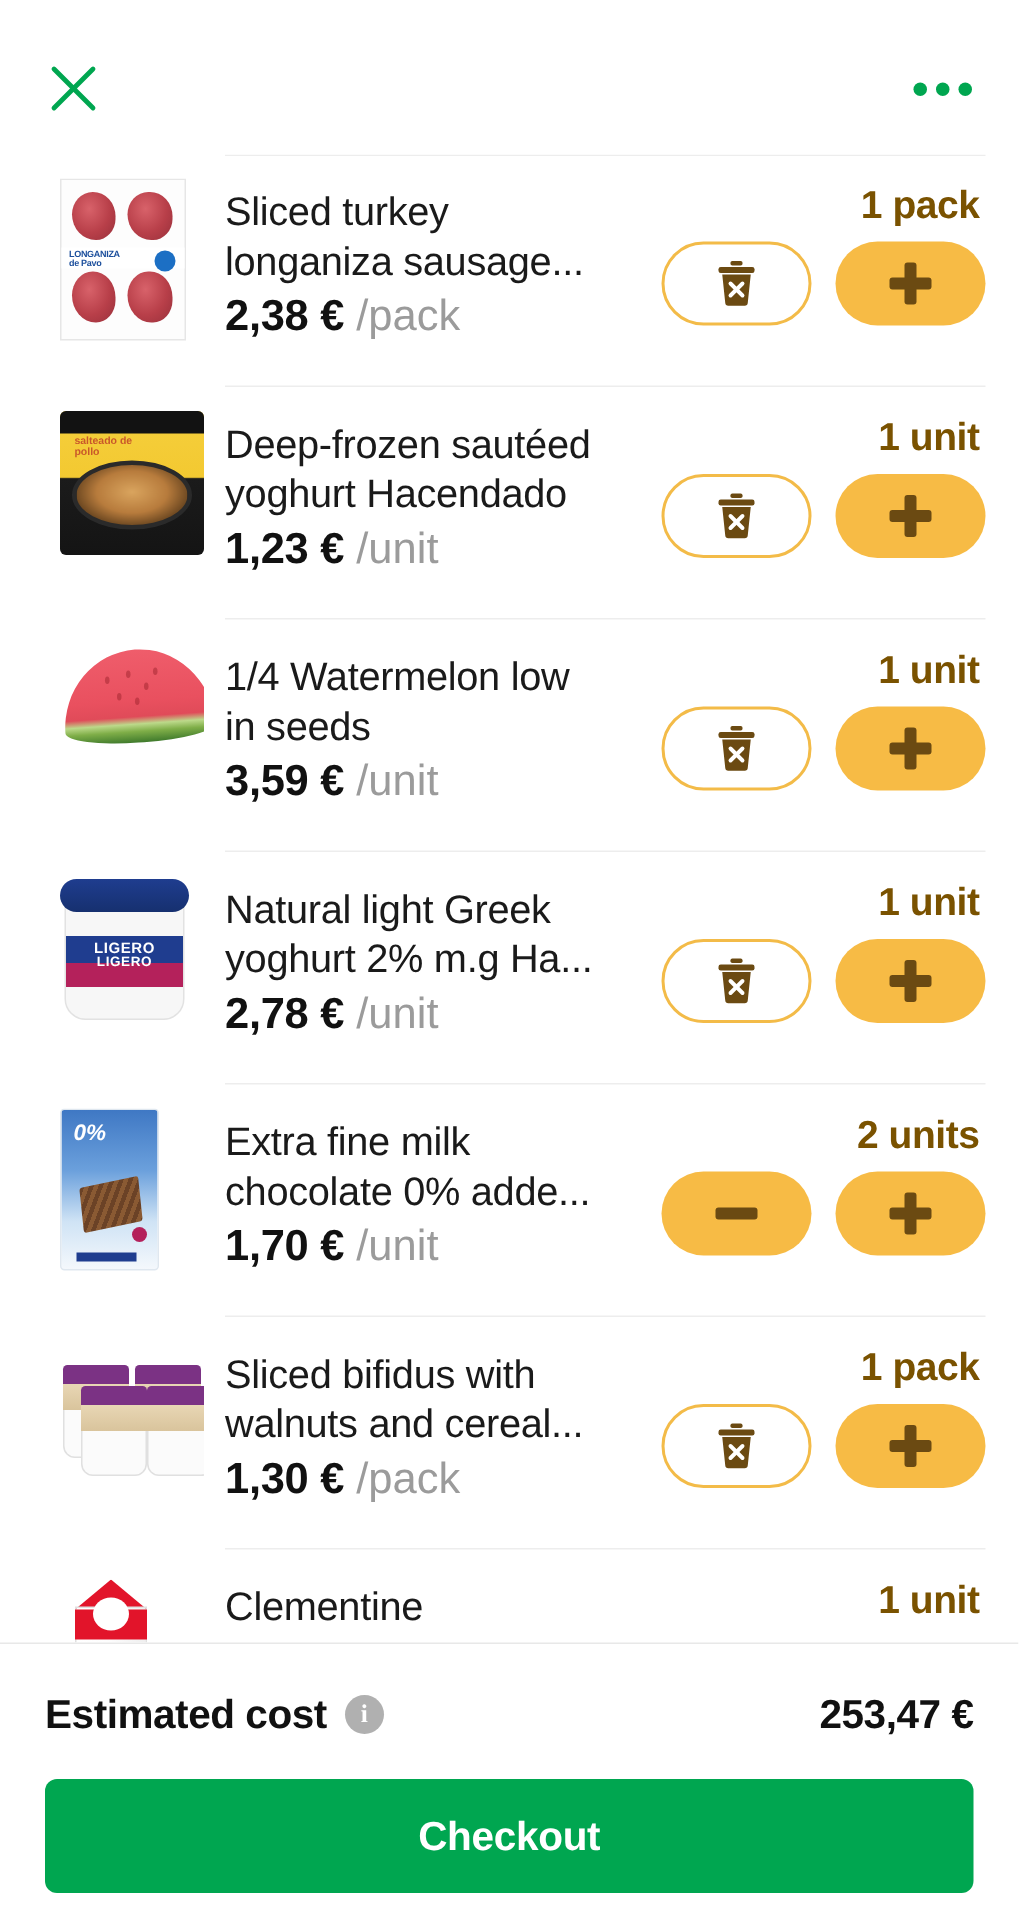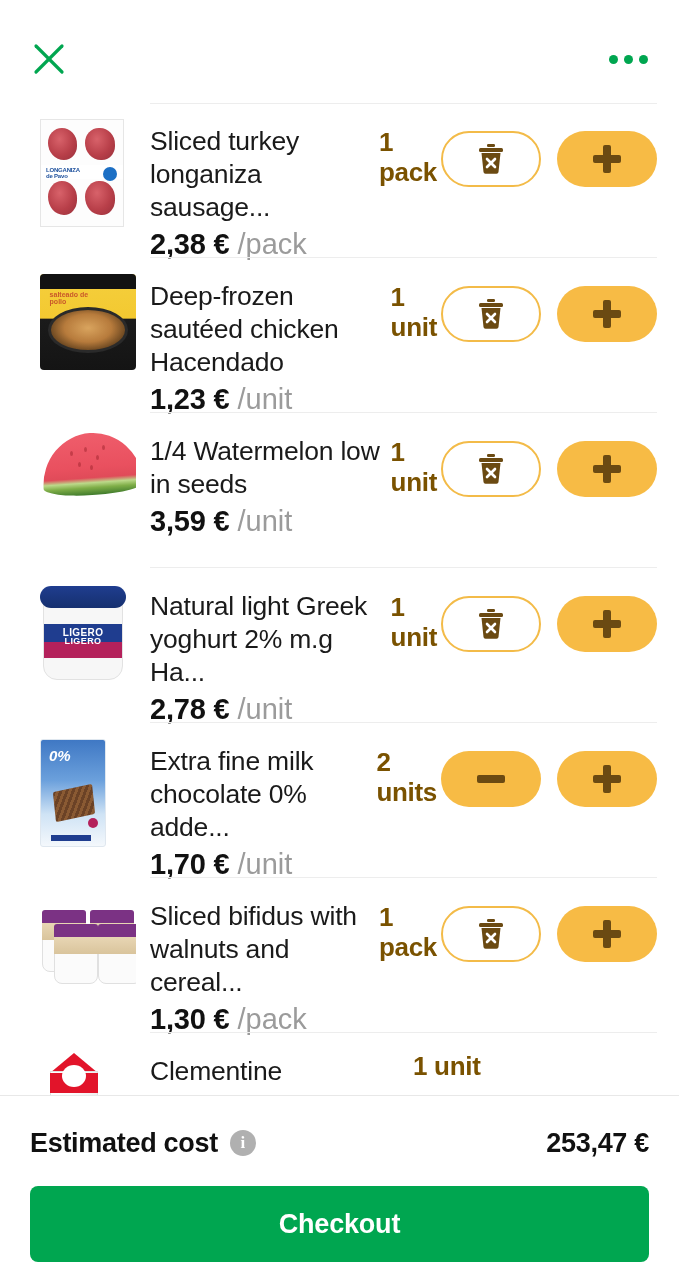--- a/index.html
+++ b/index.html
@@ -132,21 +132,21 @@
     letter-spacing: -0.2px;
   }
   .price-unit {
     color: #9b9b9b;
     font-weight: 400;
   }
 
   .qty-col {
     flex: 0 0 244px;
     display: flex;
-    flex-direction: row;
+    flex-direction: column;
     align-items: flex-end;
     padding-top: 18px;
   }
 
   .qty-label {
     font-size: 26px;
     font-weight: 700;
     color: #7a5200;
     letter-spacing: -0.3px;
     line-height: 30px;
@@ -555,21 +555,21 @@
         <div class="thumb-wrap">
           <div class="thumb">
             <div class="th-frozen">
               <div class="ff-top"></div>
               <div class="ff-txt">salteado de<br>pollo</div>
               <div class="ff-pan"></div>
             </div>
           </div>
         </div>
         <div class="info-col">
-          <div class="prod-name">Deep-frozen sautéed chicken Hacendado</div>
+          <div class="prod-name">Deep-frozen sautéed yoghurt Hacendado</div>
           <div class="price-line">
             <span class="price-amt">1,23 €</span>
             <span class="price-unit">/unit</span>
           </div>
         </div>
         <div class="qty-col">
           <div class="qty-label">1 unit</div>
           <div class="qty-controls">
             <button class="btn-pill btn-delete">
               <svg width="30" height="32" viewBox="0 0 30 32">

